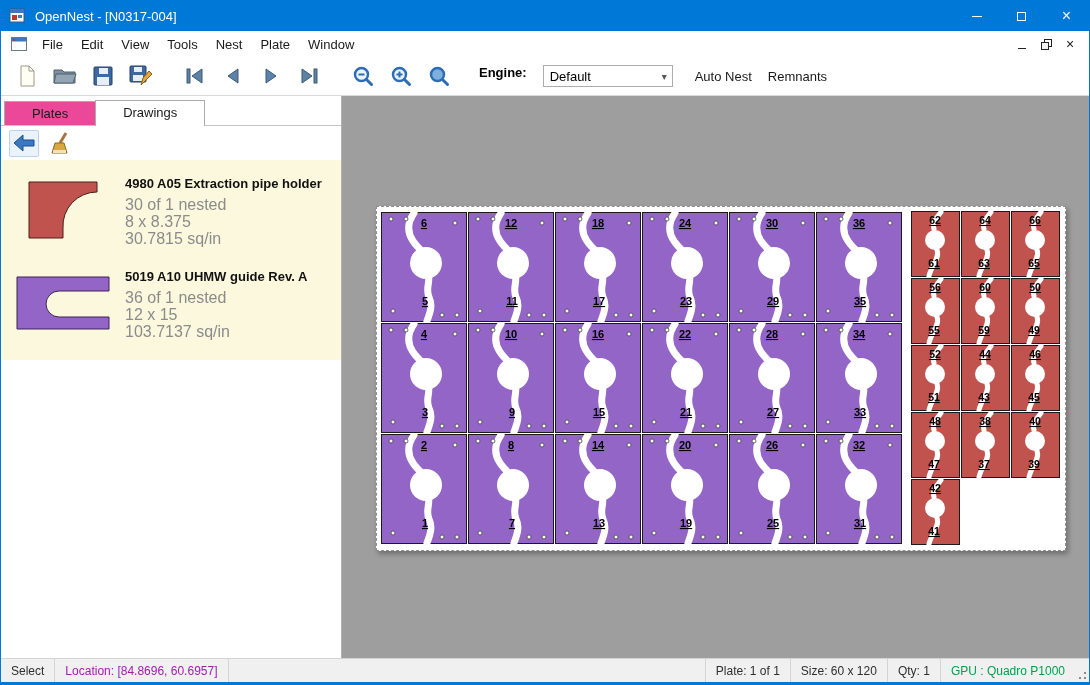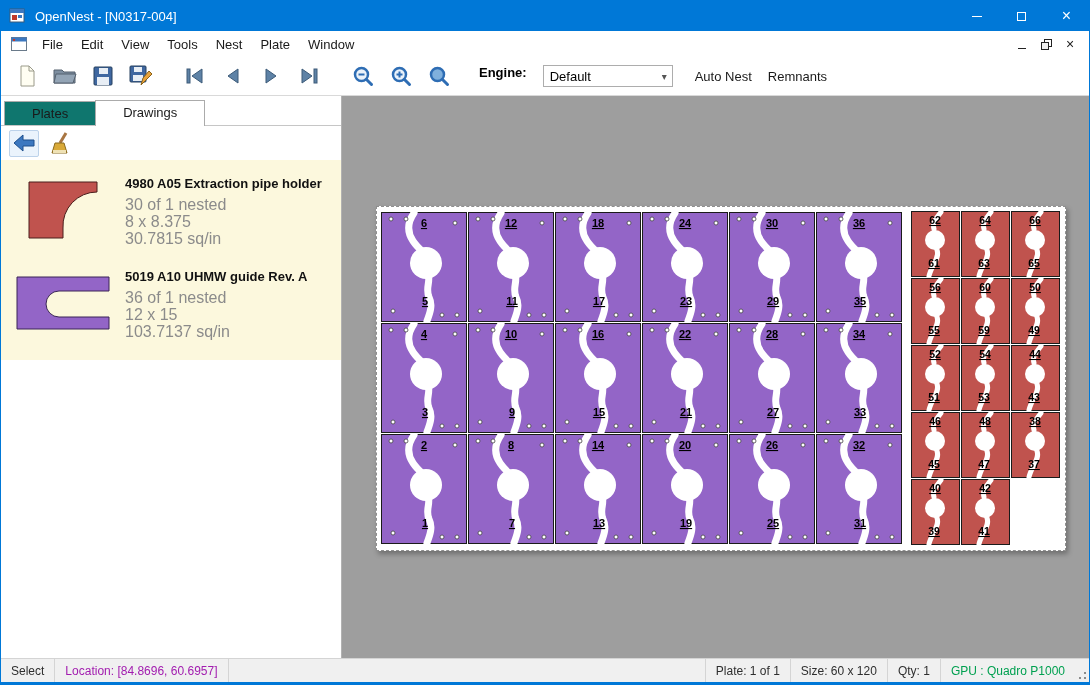--- a/index.html
+++ b/index.html
@@ -26,21 +26,21 @@
   .tgroup{ display:flex; align-items:flex-start; gap:10px; margin-right:26px; }
   .tool-btn{ width:28px; height:28px; display:flex; align-items:center; justify-content:center; border-radius:2px; }
   .engine-label{ font-size:13px; font-weight:bold; margin-right:6px; }
   .combo{ width:130px; height:22px; border:1px solid #adadad; background:#fff; display:flex; align-items:center; font-size:13px; padding-left:6px; }
   .combo .arrow{ margin-left:auto; padding:0 5px; color:#555; font-size:10px; }
   .flat-btn{ font-size:13px; padding:5px 8px; color:#1a1a1a; border-radius:2px; }
   
   .content{ flex:1; display:flex; min-height:0; }
   .left-panel{ flex:0 0 341px; width:341px; border-right:1px solid #b2b2b2; display:flex; flex-direction:column; background:#fff; }
   .tabstrip{ display:flex; align-items:flex-end; padding:4px 0 0 3px; background:#fff; border-bottom:1px solid #c6c6c6; }
-  .tab{ font-size:13px; padding:4px 27px 4px 27px; border:1px solid #ababab; border-bottom:none; background:#0f766e; margin-right:-1px; color:#1a1a1a; }
+  .tab{ font-size:13px; padding:4px 27px 4px 27px; border:1px solid #ababab; border-bottom:none; background:#ec4899; margin-right:-1px; color:#1a1a1a; }
   .tab.active{ background:#fff; margin-bottom:-1px; padding-bottom:6px; position:relative; z-index:2; }
   .panel-toolbar{ height:34px; display:flex; align-items:center; gap:8px; padding:3px 8px; }
   .panel-tool{ width:30px; height:27px; display:flex; align-items:center; justify-content:center; border:1px solid #bcd2ea; background:#eaf3fc; border-radius:2px; }
   .panel-tool.plain{ border-color:transparent; background:transparent; }
   .drawing-list{ background:#fcf8dd; padding:4px 0 10px 0; }
   .drawing-item{ display:flex; gap:6px; padding:8px 6px 10px 6px; }
   .thumb{ flex:0 0 112px; display:flex; align-items:center; justify-content:center; }
   .d-text{ padding-top:4px; }
   .d-title{ font-size:13px; font-weight:bold; color:#111; margin-bottom:5px; }
   .d-line{ font-size:16px; color:#8b8b8b; line-height:17px; }
@@ -569,28 +569,20 @@
     <circle cx="24" cy="29" r="10" fill="#fff"></circle>
     <path d="M26,39 C29,47 21,53 18,65" stroke="#fff" stroke-width="5" fill="none" stroke-linecap="round"></path>
     <text x="24" y="13" text-anchor="middle" font-size="10.5" font-weight="bold" fill="#000" style="text-decoration:underline" font-family="Liberation Sans, sans-serif">52</text>
     <text x="23" y="56" text-anchor="middle" font-size="10.5" font-weight="bold" fill="#000" style="text-decoration:underline" font-family="Liberation Sans, sans-serif">51</text>
   </svg></div>
             <div class="cell"><svg width="49" height="66" viewBox="0 0 49 66">
     <rect x="0.5" y="0.5" width="48" height="65" fill="#c0534e" stroke="#1b1b1b"></rect>
     <path d="M30,1 C25,8 21,11 23,18" stroke="#fff" stroke-width="5" fill="none" stroke-linecap="round"></path>
     <circle cx="24" cy="29" r="10" fill="#fff"></circle>
     <path d="M26,39 C29,47 21,53 18,65" stroke="#fff" stroke-width="5" fill="none" stroke-linecap="round"></path>
-    <text x="24" y="13" text-anchor="middle" font-size="10.5" font-weight="bold" fill="#000" style="text-decoration:underline" font-family="Liberation Sans, sans-serif">54</text>
-    <text x="23" y="56" text-anchor="middle" font-size="10.5" font-weight="bold" fill="#000" style="text-decoration:underline" font-family="Liberation Sans, sans-serif">53</text>
-  </svg></div>
-            <div class="cell"><svg width="49" height="66" viewBox="0 0 49 66">
-    <rect x="0.5" y="0.5" width="48" height="65" fill="#c0534e" stroke="#1b1b1b"></rect>
-    <path d="M30,1 C25,8 21,11 23,18" stroke="#fff" stroke-width="5" fill="none" stroke-linecap="round"></path>
-    <circle cx="24" cy="29" r="10" fill="#fff"></circle>
-    <path d="M26,39 C29,47 21,53 18,65" stroke="#fff" stroke-width="5" fill="none" stroke-linecap="round"></path>
     <text x="24" y="13" text-anchor="middle" font-size="10.5" font-weight="bold" fill="#000" style="text-decoration:underline" font-family="Liberation Sans, sans-serif">44</text>
     <text x="23" y="56" text-anchor="middle" font-size="10.5" font-weight="bold" fill="#000" style="text-decoration:underline" font-family="Liberation Sans, sans-serif">43</text>
   </svg></div>
             <div class="cell"><svg width="49" height="66" viewBox="0 0 49 66">
     <rect x="0.5" y="0.5" width="48" height="65" fill="#c0534e" stroke="#1b1b1b"></rect>
     <path d="M30,1 C25,8 21,11 23,18" stroke="#fff" stroke-width="5" fill="none" stroke-linecap="round"></path>
     <circle cx="24" cy="29" r="10" fill="#fff"></circle>
     <path d="M26,39 C29,47 21,53 18,65" stroke="#fff" stroke-width="5" fill="none" stroke-linecap="round"></path>
     <text x="24" y="13" text-anchor="middle" font-size="10.5" font-weight="bold" fill="#000" style="text-decoration:underline" font-family="Liberation Sans, sans-serif">46</text>
     <text x="23" y="56" text-anchor="middle" font-size="10.5" font-weight="bold" fill="#000" style="text-decoration:underline" font-family="Liberation Sans, sans-serif">45</text>

